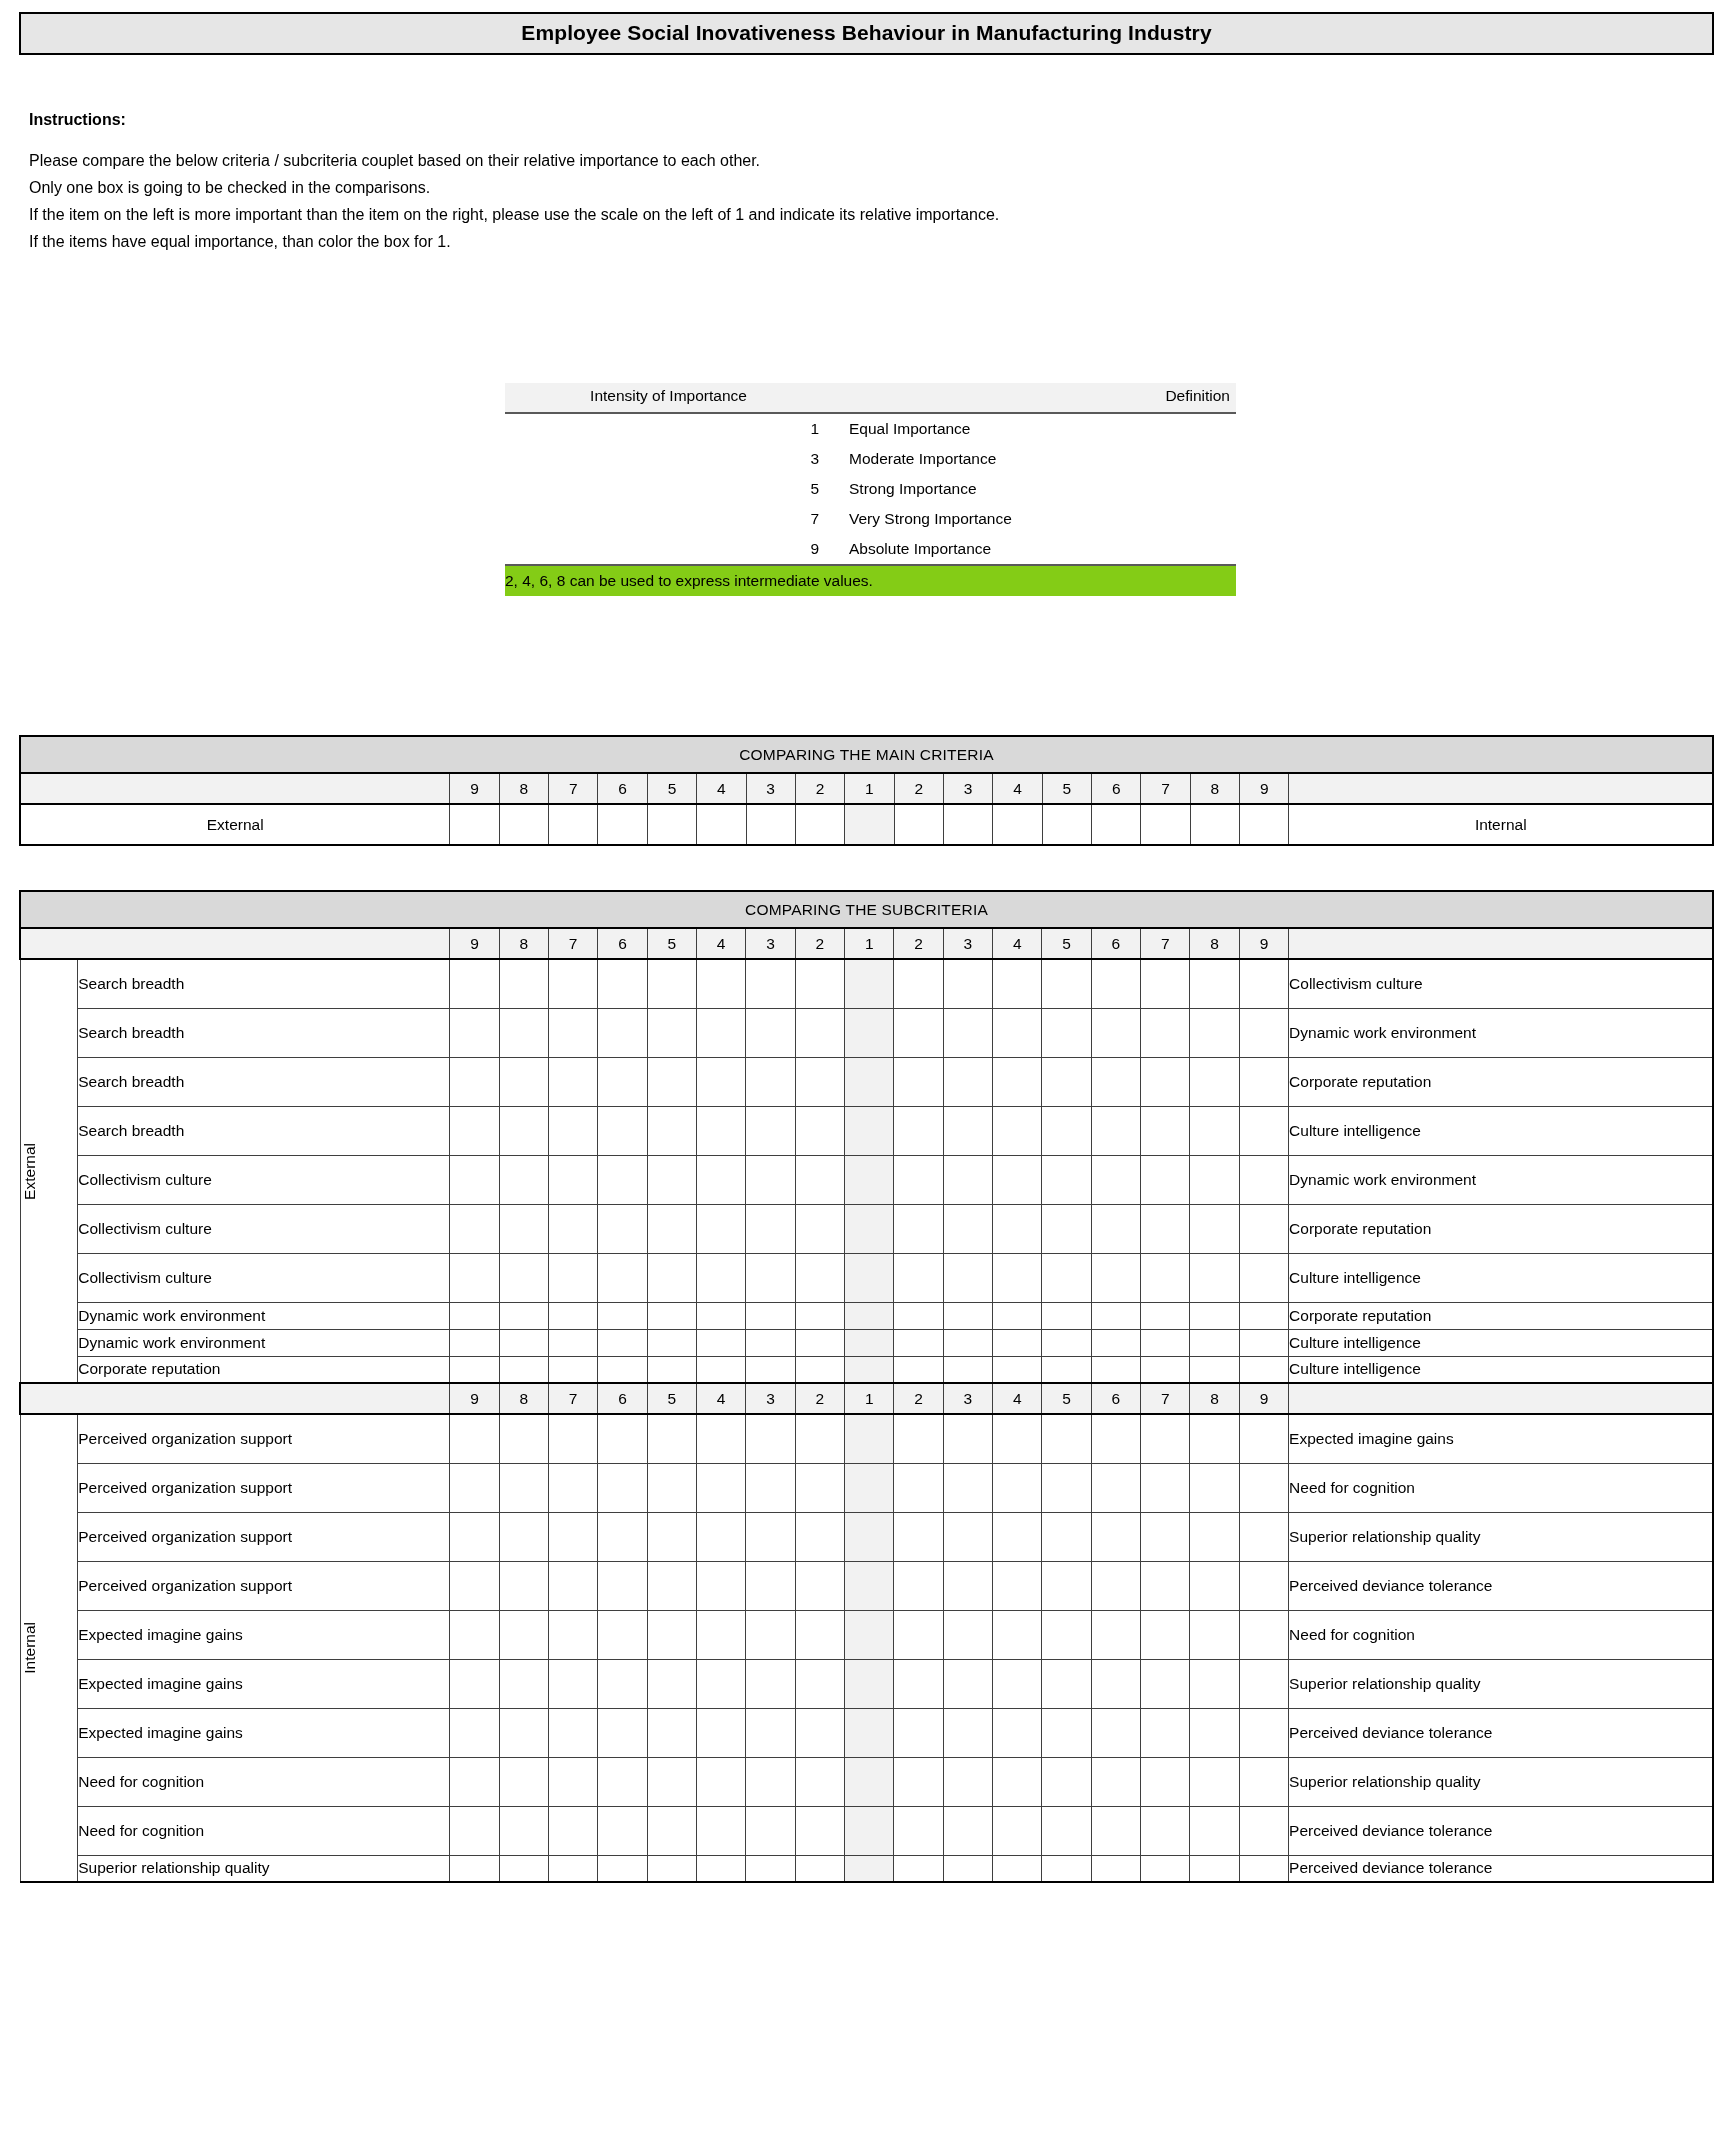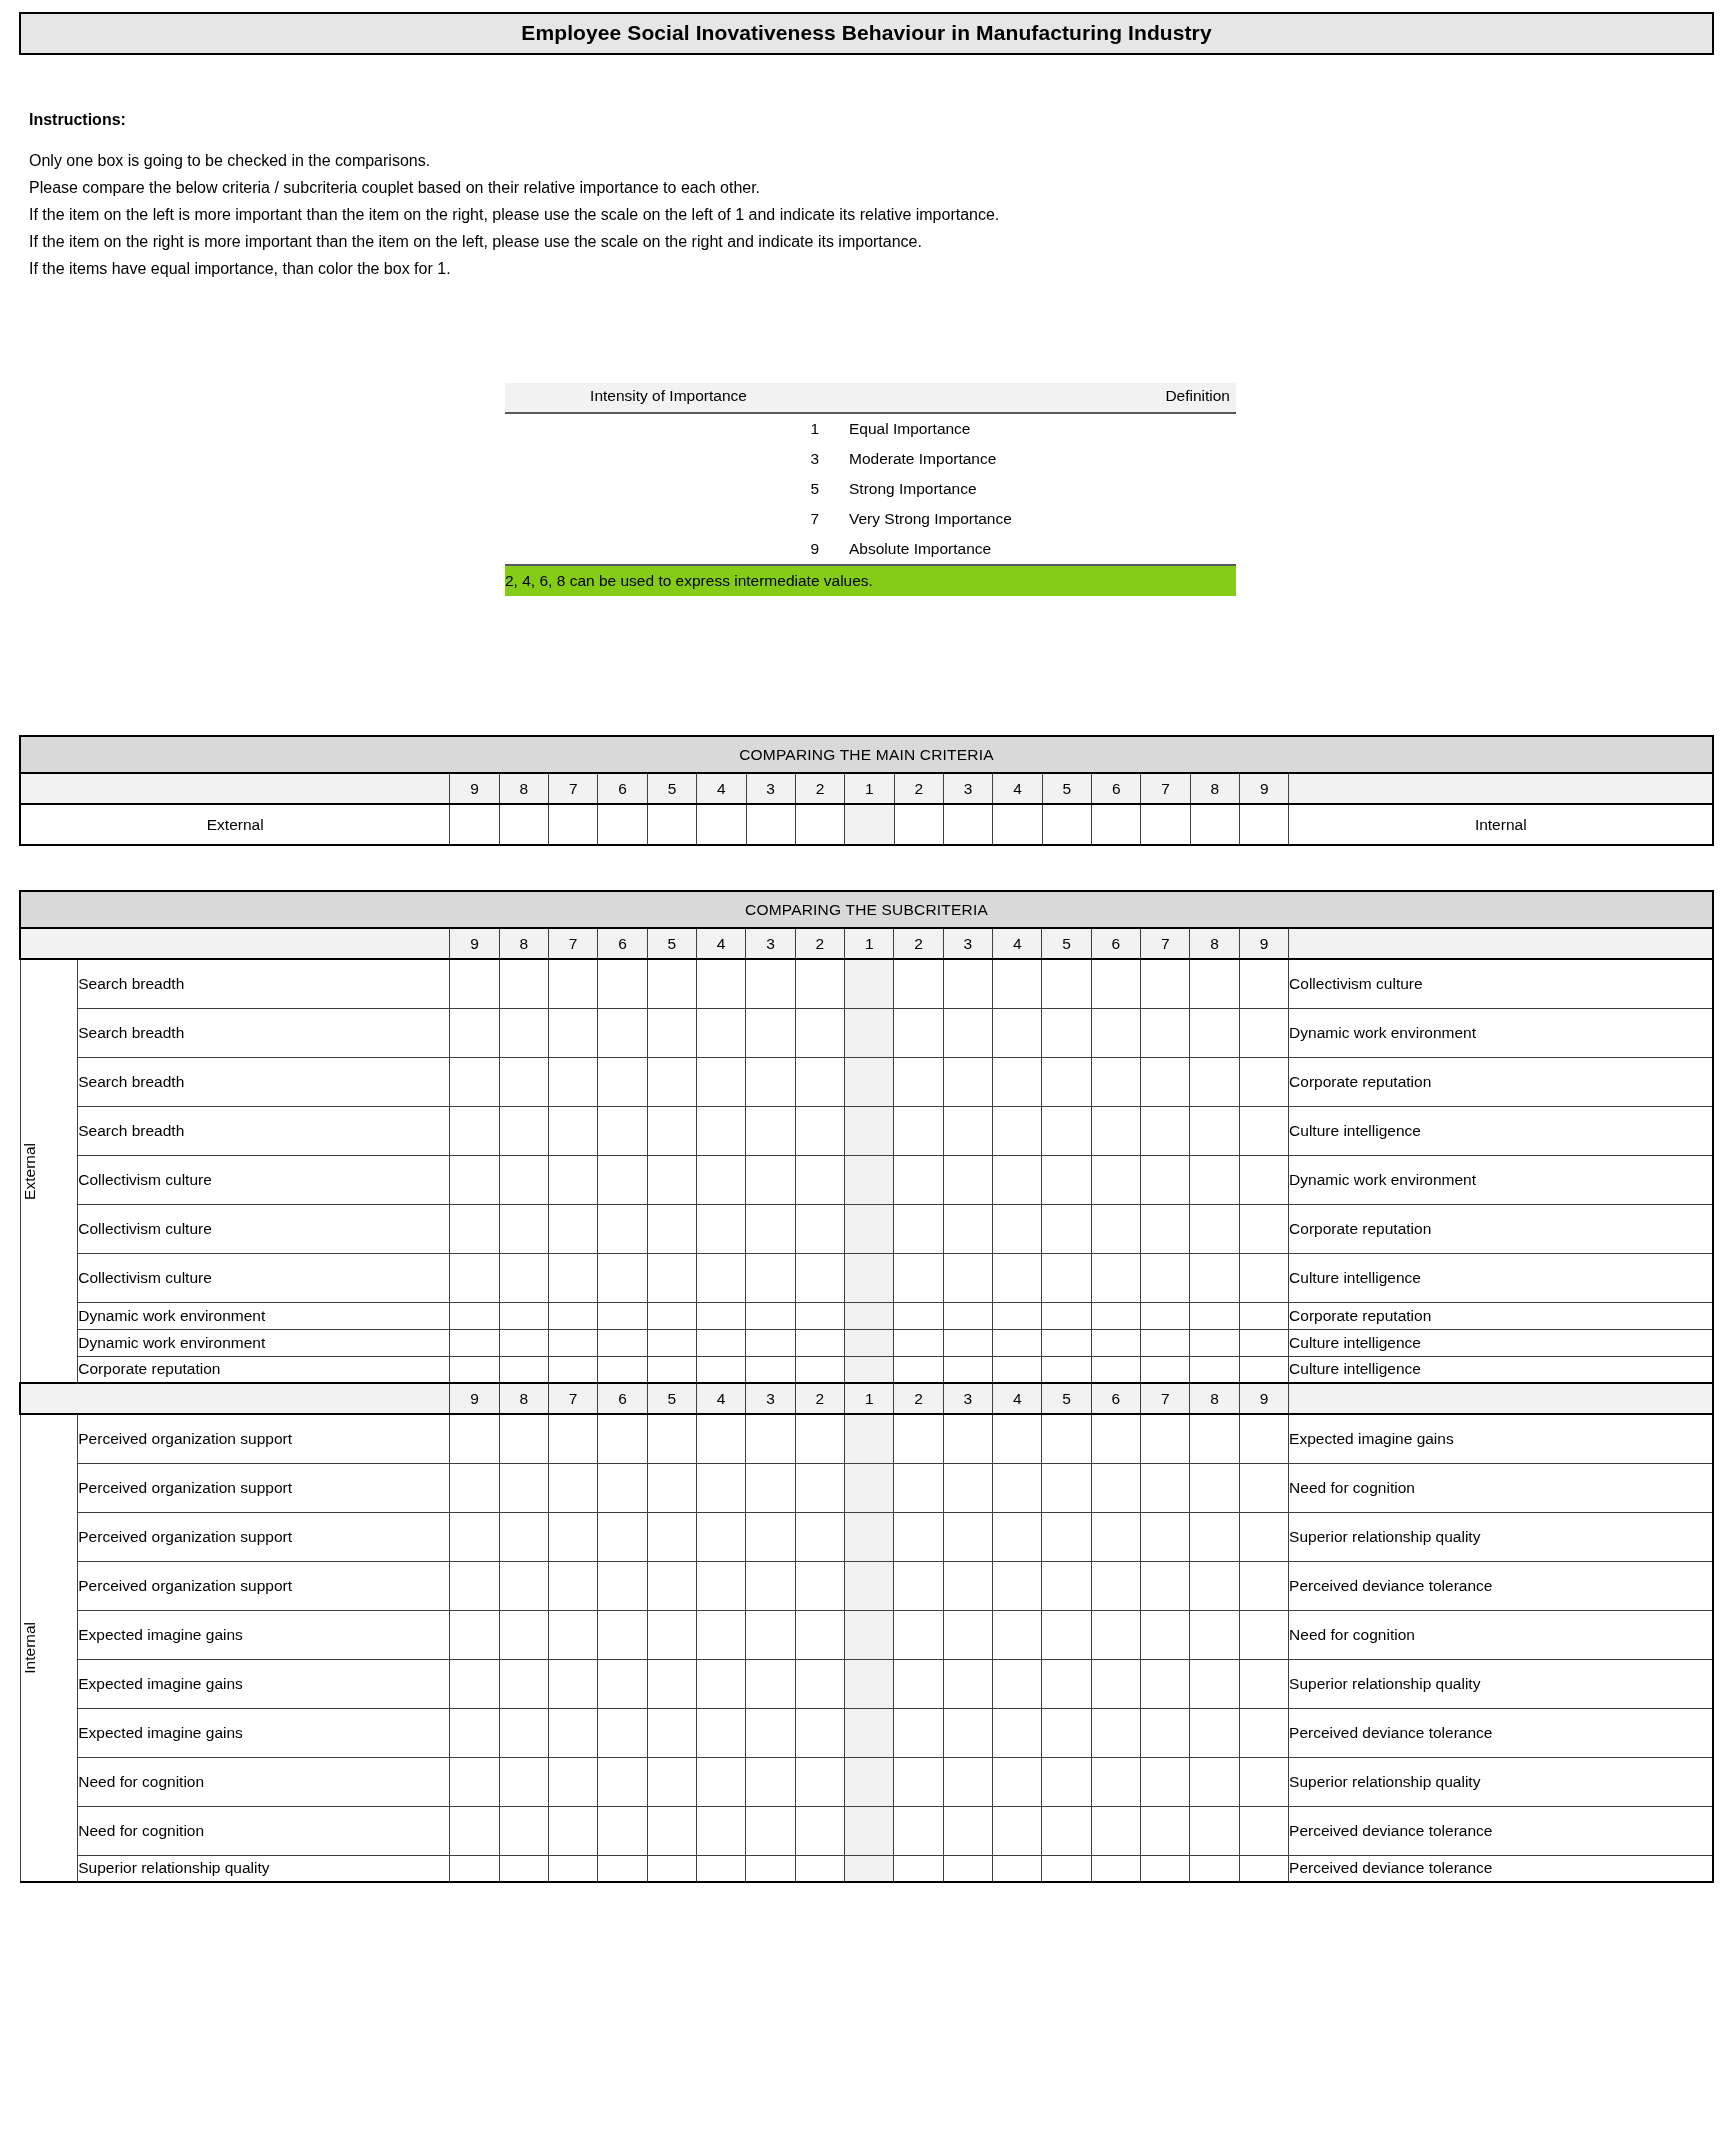--- a/index.html
+++ b/index.html
@@ -183,24 +183,23 @@
 </style>
 </head>
 <body>
 
 <div class="title-bar">
   <span class="title-text">Employee Social Inovativeness Behaviour in Manufacturing Industry</span>
 </div>
 
 <div class="instructions">
   <div class="instr-head">Instructions:</div>
+  <div class="instr-line">Please compare the below criteria / subcriteria couplet based on their relative importance to each other.</div>
   <div class="instr-line">Only one box is going to be checked in the comparisons.</div>
-  <div class="instr-line">Please compare the below criteria / subcriteria couplet based on their relative importance to each other.</div>
   <div class="instr-line">If the item on the left is more important than the item on the right, please use the scale on the left of 1 and indicate its relative importance.</div>
-  <div class="instr-line">If the item on the right is more important than the item on the left, please use the scale on the right and indicate its importance.</div>
   <div class="instr-line">If the items have equal importance, than color the box for 1.</div>
 </div>
 
 <div class="scale-wrap">
   <table class="scale-table">
     <thead>
       <tr>
         <th class="col-intensity">Intensity of Importance</th>
         <th class="col-def">Definition</th>
       </tr>

